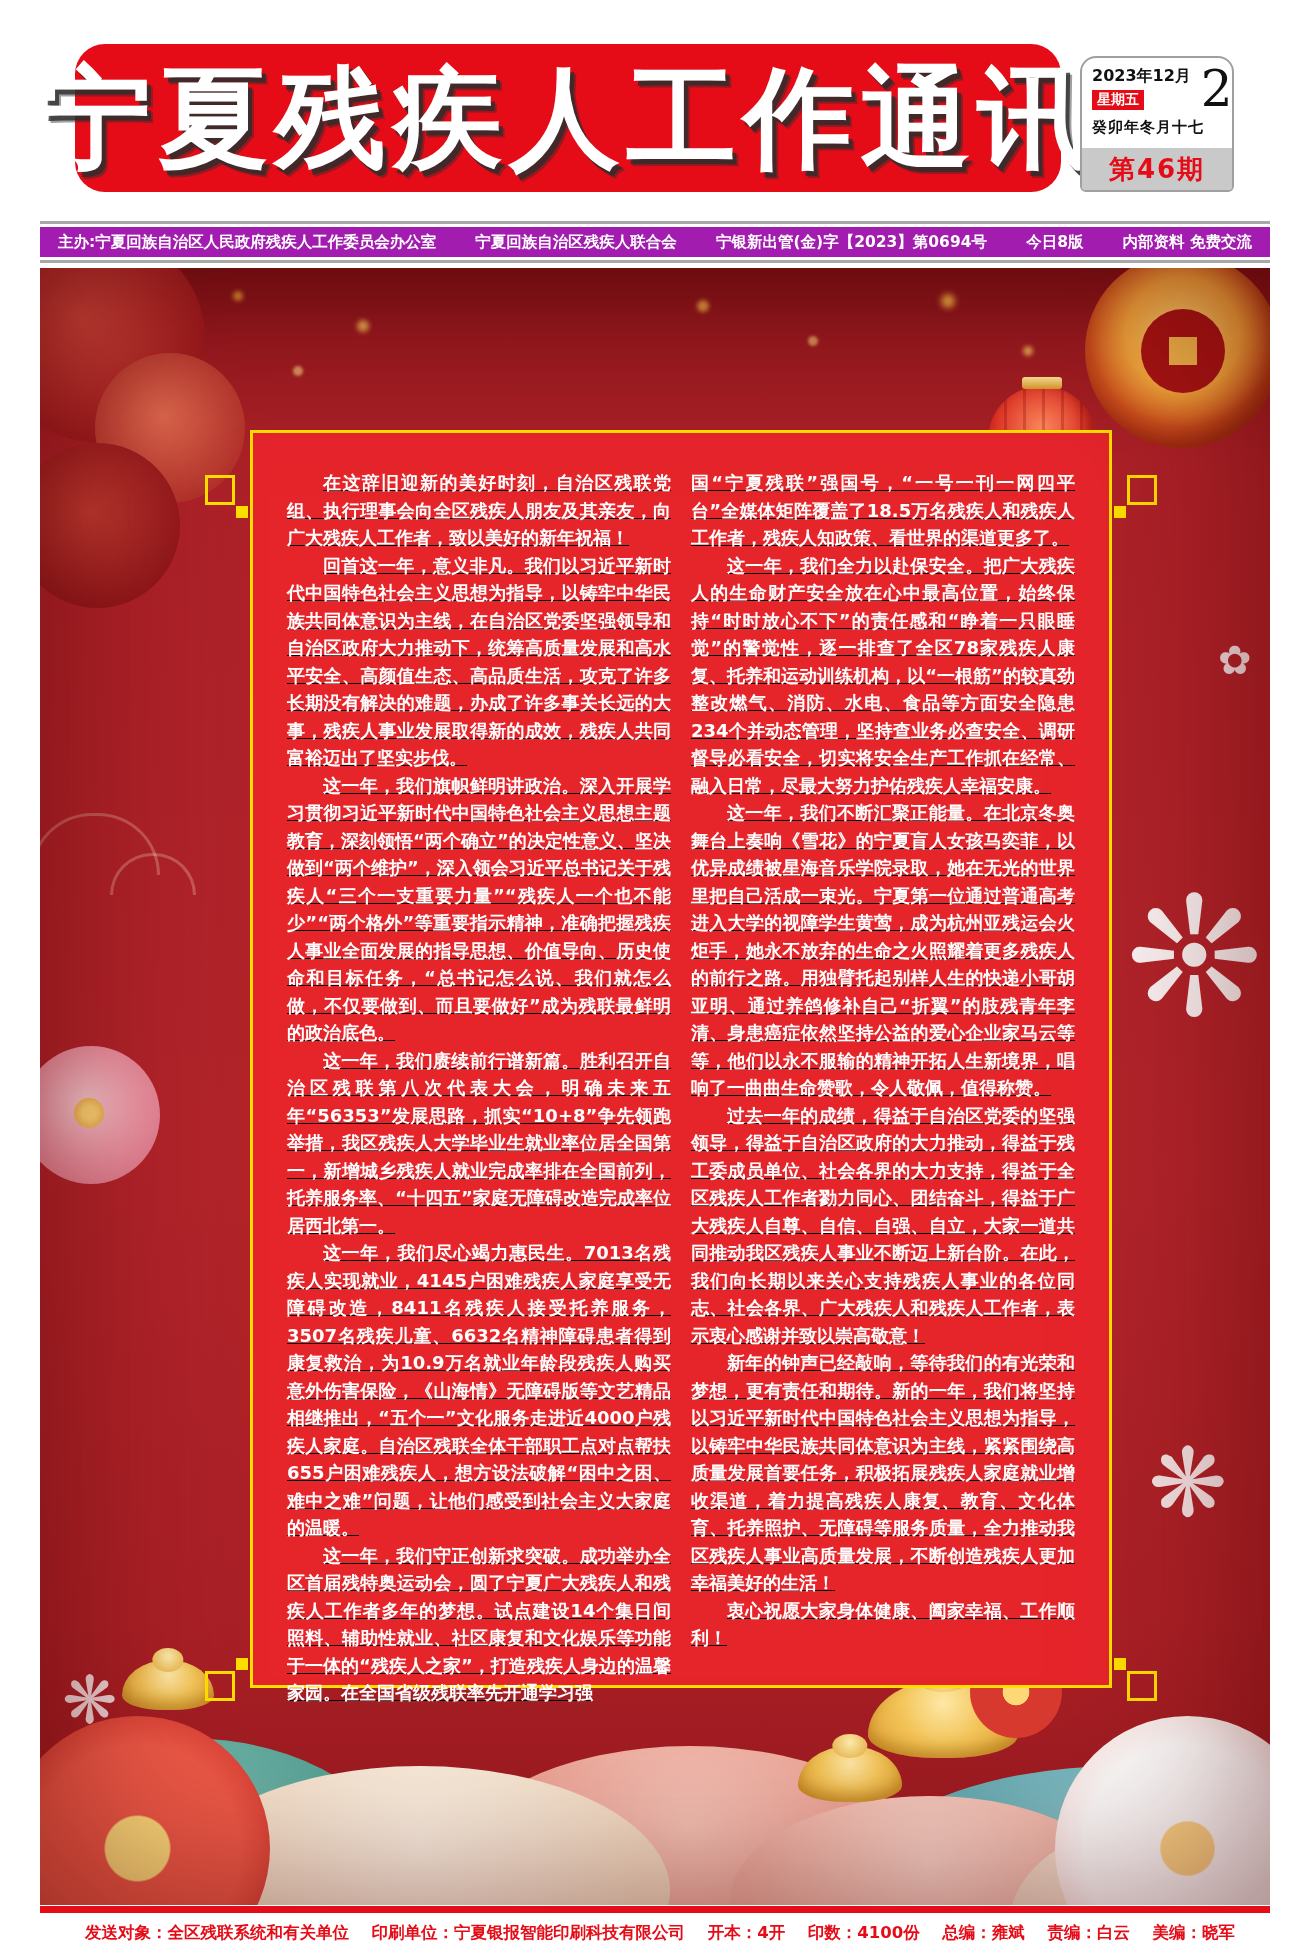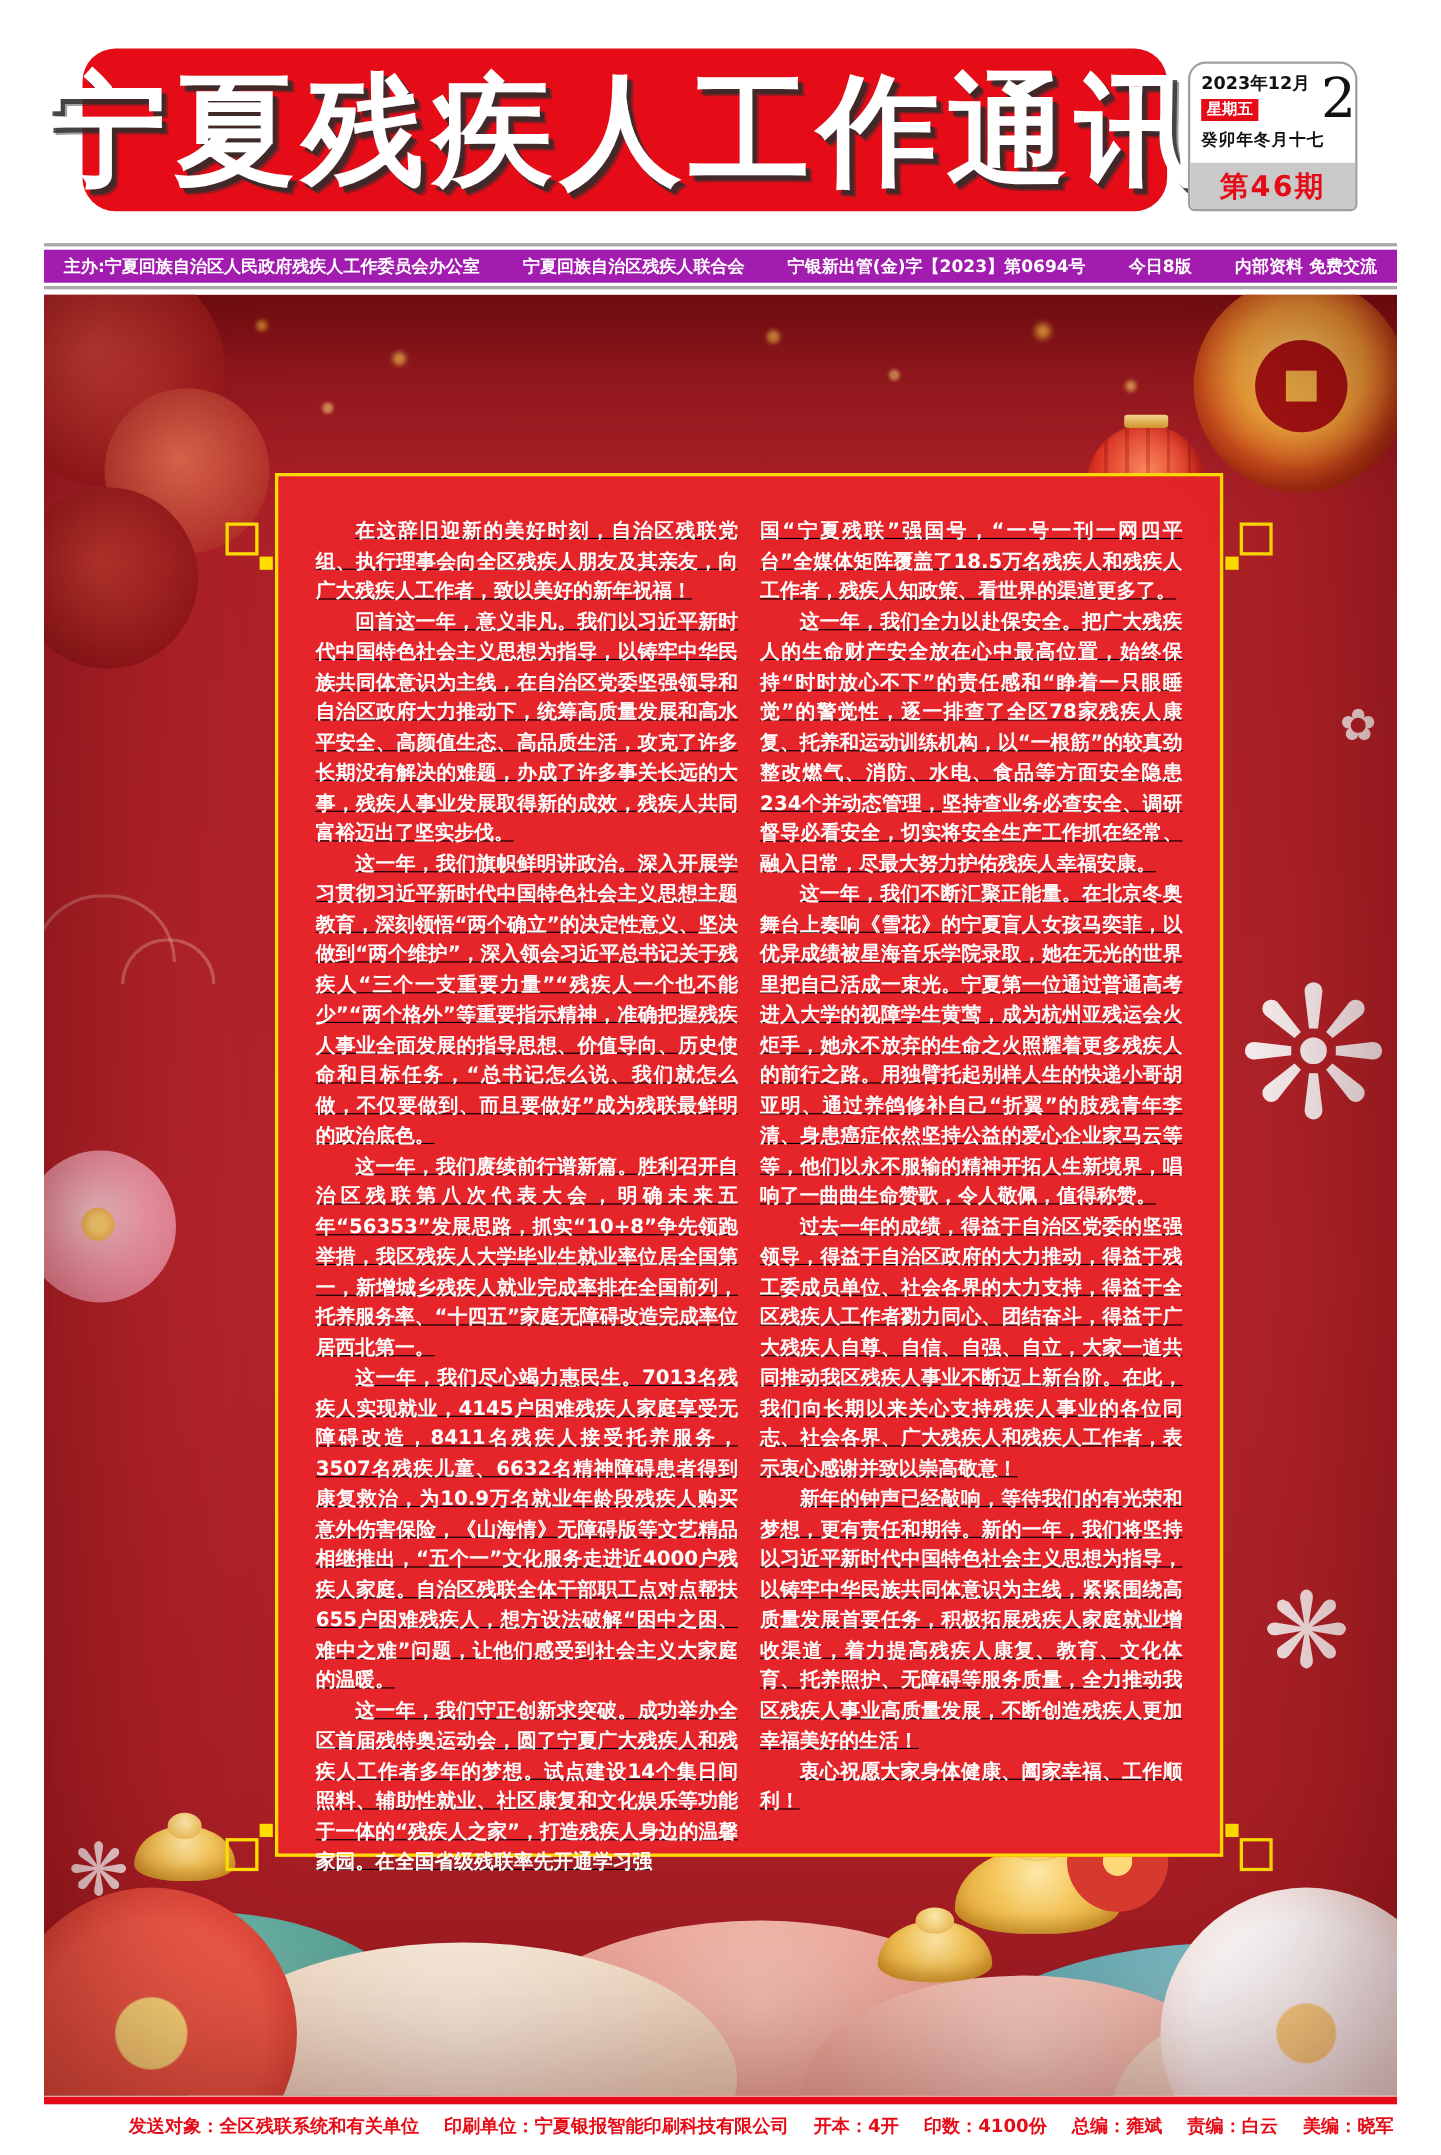--- a/index.html
+++ b/index.html
@@ -159,21 +159,21 @@
   .columns { display:flex; gap:20px; padding:0 34px; margin-top:36px;text-decoration:underline; }
   .col { flex:1; color:#ffffff; font-size:18px; line-height:27.5px; font-weight:700;
     text-align:justify; }
   .col p { text-indent:2em; }
   .col p.no-indent { text-indent:0; }
   
   .footer-bar { position:absolute; left:40px; top:1906px; width:1230px; height:7px;
     background:#e60c17; }
   .footer-line { position:absolute; left:85px; top:1922px; width:1150px;
     display:flex; justify-content:space-between; color:#e60c17;
-    font-size:16.5px; font-weight:bold; white-space:nowrap;margin-left:32px; }
+    font-size:16.5px; font-weight:bold; white-space:nowrap; }
 </style>
 </head>
 <body>
 
 <div class="page">
 
   <div class="masthead">
     <div class="masthead-title">宁夏残疾人工作通讯</div>
   </div>
 

